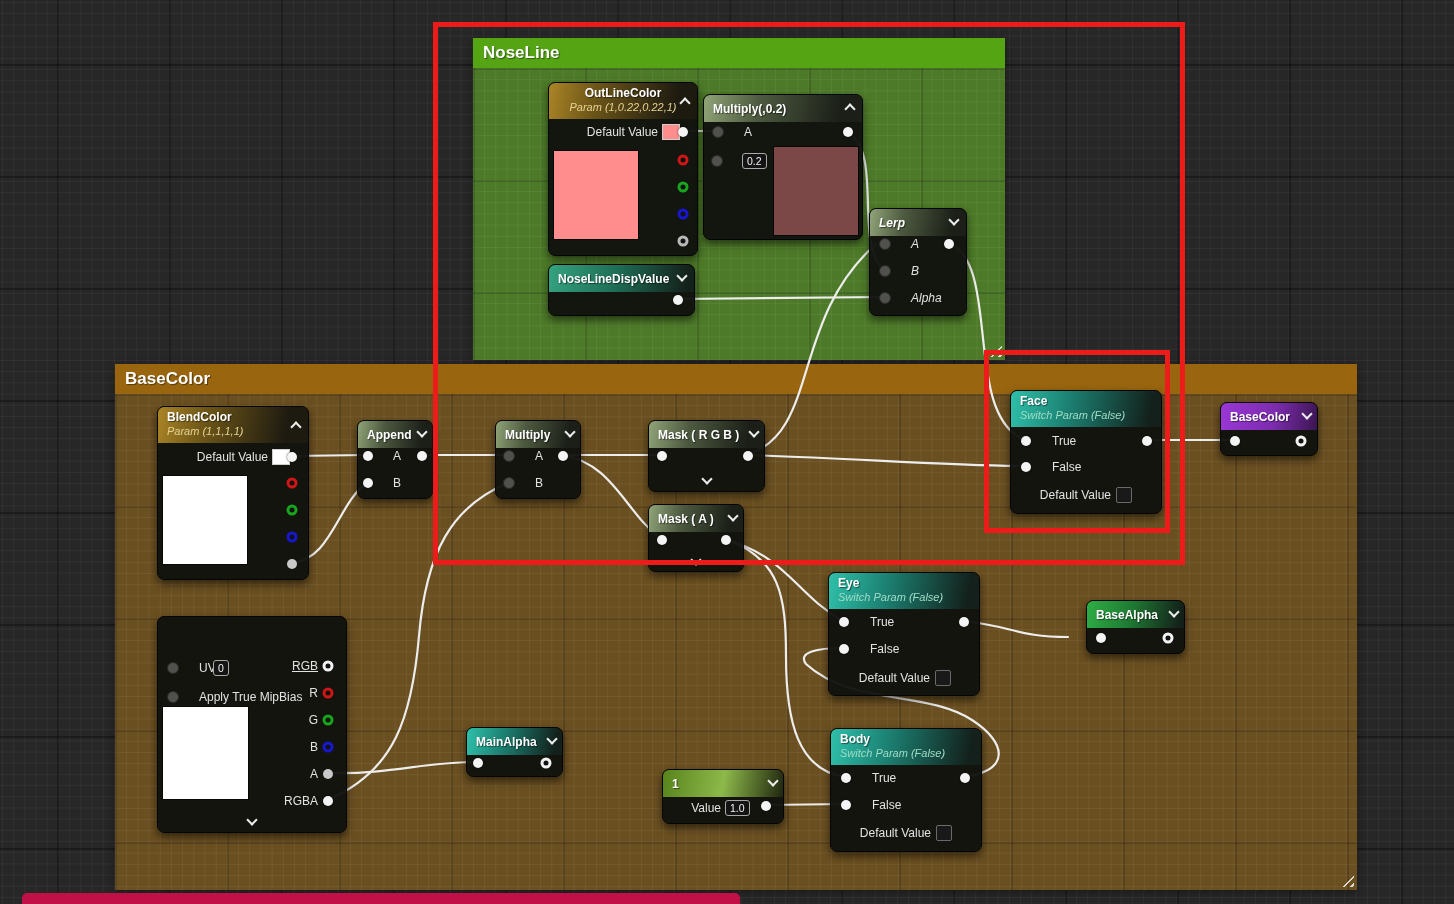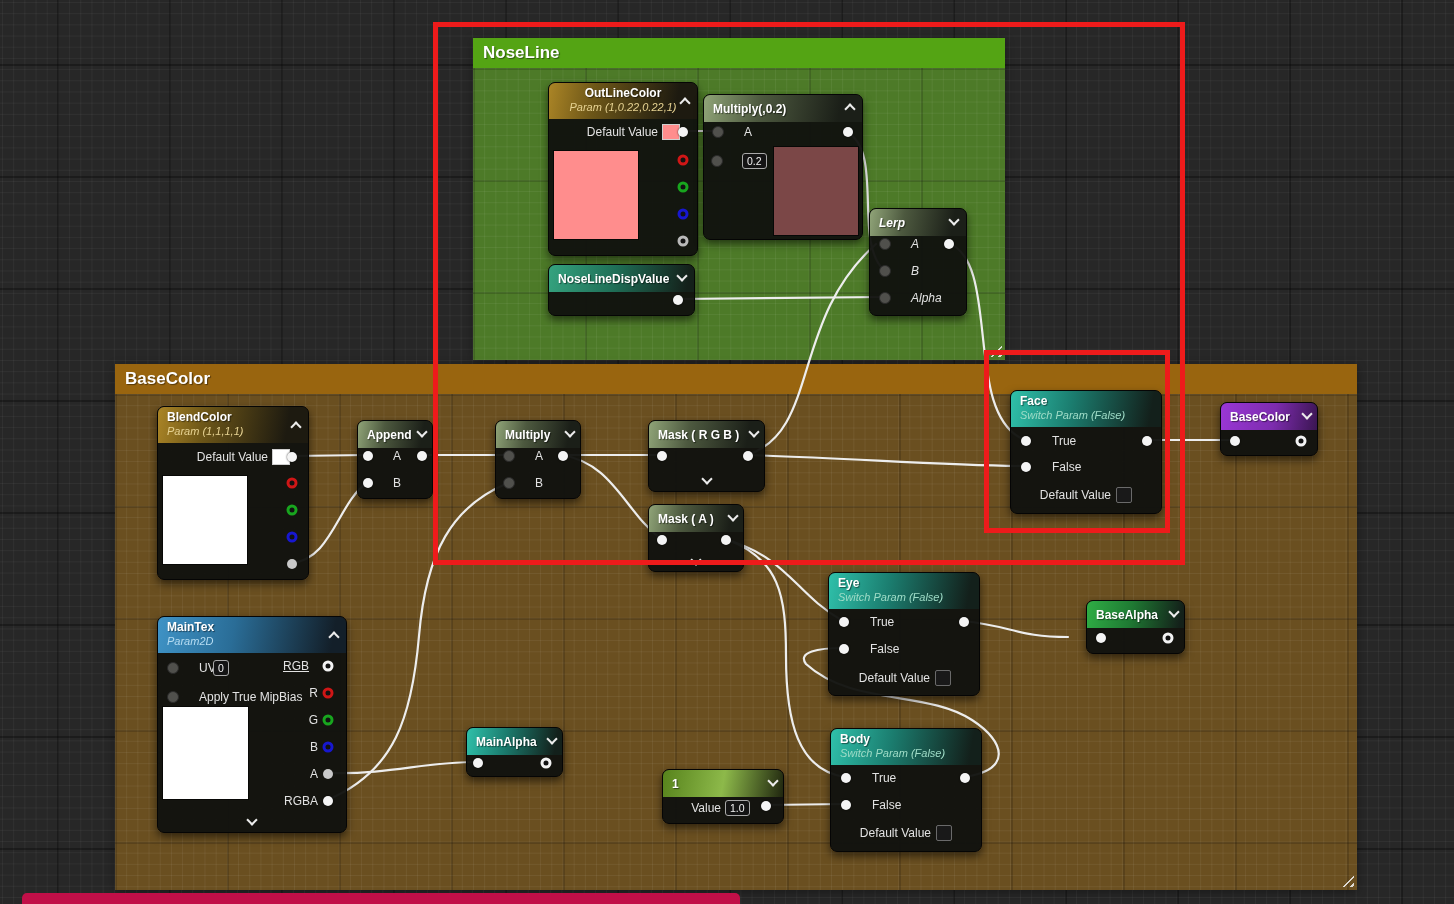--- a/index.html
+++ b/index.html
@@ -252,31 +252,26 @@
   <div class="node" style="left:1220px;top:402px;width:96px;height:52px;">
     <div class="hdr purple">
       <span class="t">BaseColor</span>
       <span class="chev" style="right:5px;top:7px;"></span>
     </div>
     <span class="pin w" style="left:14px;top:38px;"></span>
     <span class="pin ring white" style="left:80px;top:38px;"></span>
   </div>
 
   <div class="node" style="left:157px;top:616px;width:188px;height:215px;">
-    <div class="hdr blue">
-      <div class="t">MainTex</div>
-      <div class="s">Param2D</div>
-      <span class="chev up" style="right:7px;top:12px;"></span>
-    </div>
     <span class="pin g" style="left:15px;top:51px;"></span>
     <span class="lbl" style="left:27px;top:51px;">UVs</span>
     <span class="vbox" style="left:55px;top:51px;">0</span>
     <span class="pin g" style="left:15px;top:80px;"></span>
     <span class="lbl" style="left:27px;top:80px;">Apply True MipBias</span>
-    <span class="lbl r" style="left:151px;top:49px;text-decoration:underline;">RGB</span>
+    <span class="lbl r" style="left:160px;top:49px;text-decoration:underline;">RGB</span>
     <span class="pin ring white" style="left:170px;top:49px;"></span>
     <span class="lbl r" style="left:160px;top:76px;">R</span>
     <span class="pin ring red" style="left:170px;top:76px;"></span>
     <span class="lbl r" style="left:160px;top:103px;">G</span>
     <span class="pin ring grnp" style="left:170px;top:103px;"></span>
     <span class="lbl r" style="left:160px;top:130px;">B</span>
     <span class="pin ring blup" style="left:170px;top:130px;"></span>
     <span class="lbl r" style="left:160px;top:157px;">A</span>
     <span class="pin lg" style="left:170px;top:157px;"></span>
     <span class="lbl r" style="left:160px;top:184px;">RGBA</span>

